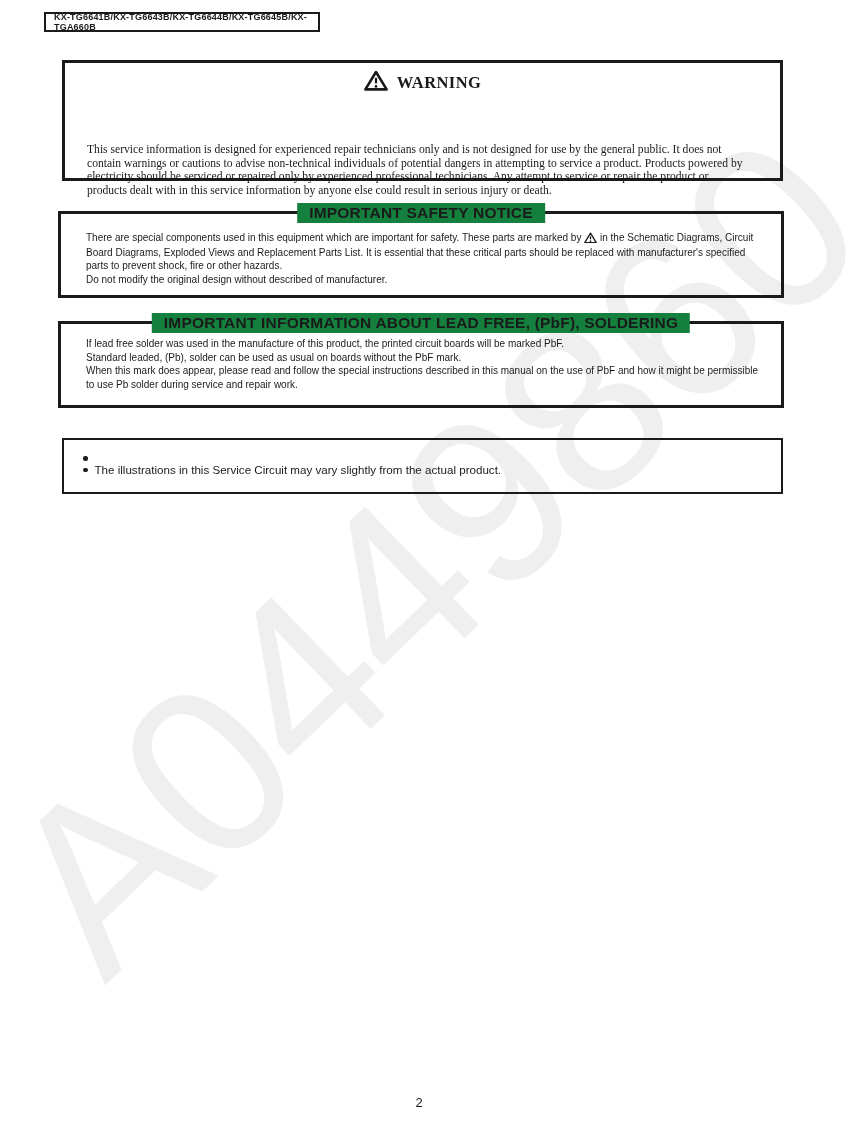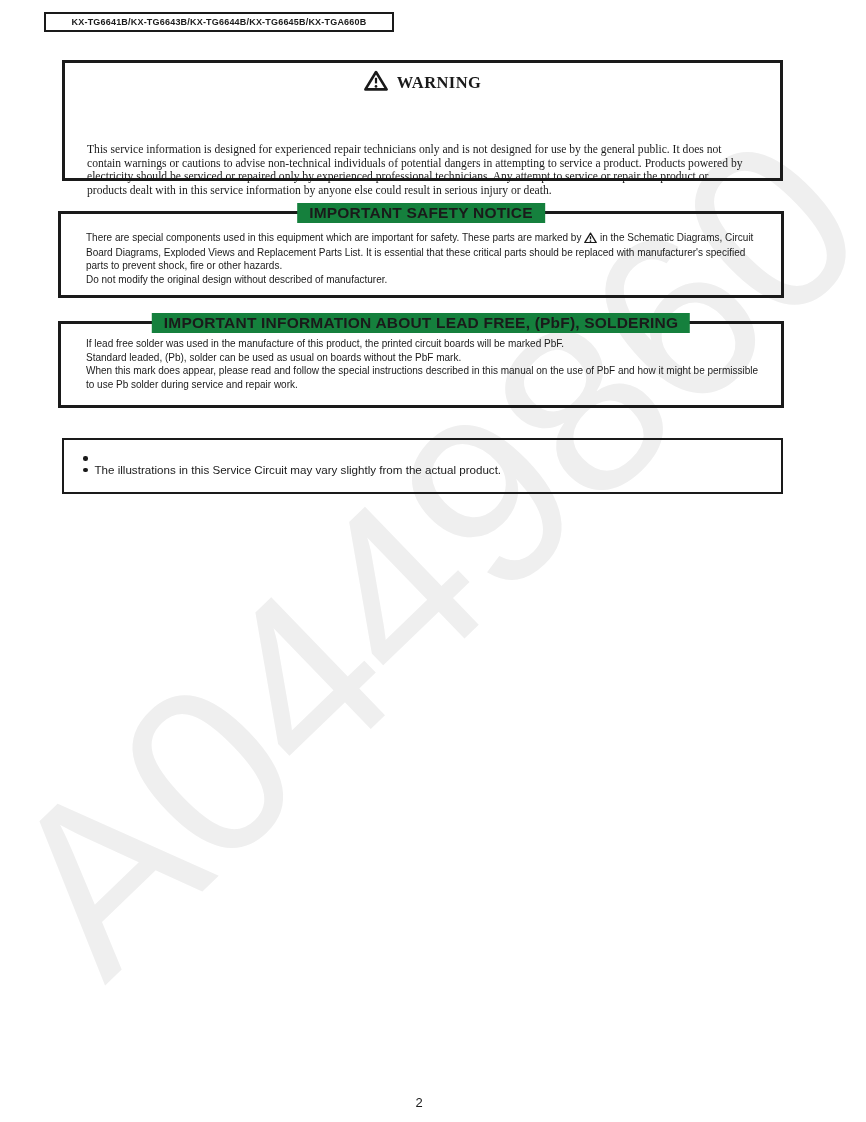--- a/index.html
+++ b/index.html
@@ -16,23 +16,23 @@
   
   .watermark {
     position:absolute; left:432px; top:555px;
     transform:translate(-50%,-50%) rotate(-44deg);
     font-size:238px; font-weight:400; letter-spacing:-2px;
     color:#efefef; white-space:nowrap; z-index:0; user-select:none;
   }
   .content { position:absolute; inset:0; z-index:1; }
 
   .model-box {
-    position:absolute; left:44px; top:12px; width:350px; height:20px;
+    position:absolute; left:44px; top:12px; width:276px; height:20px;
     border:2px solid #1a1a1a; display:flex; align-items:center; justify-content:center;
-    font-size:9px; font-weight:bold; letter-spacing:0.2px; background:transparent;
+    font-size:9px; font-weight:bold; letter-spacing:0.2px; background:transparent;padding-left:8px;
   }
 
   .warning-box {
     position:absolute; left:62px; top:60px; width:721px; height:121px;
     border:3px solid #1a1a1a; background:transparent;font-family:Liberation Serif, serif;
   }
   .warning-title {
     margin-top:7px; display:flex; align-items:center; justify-content:center; gap:9px;
   }
   .warning-title .w-text {

